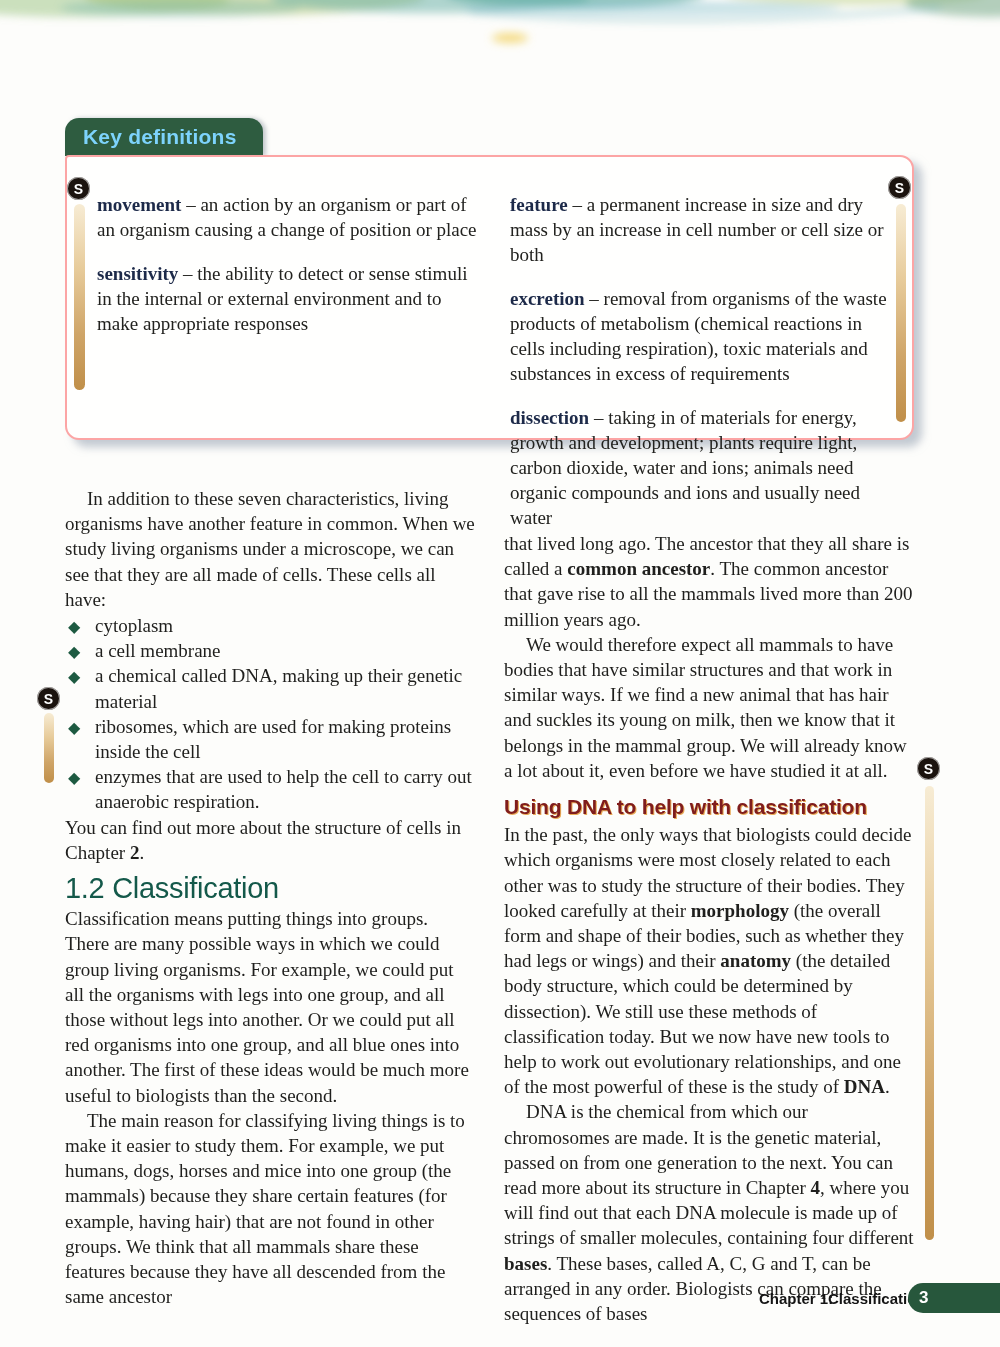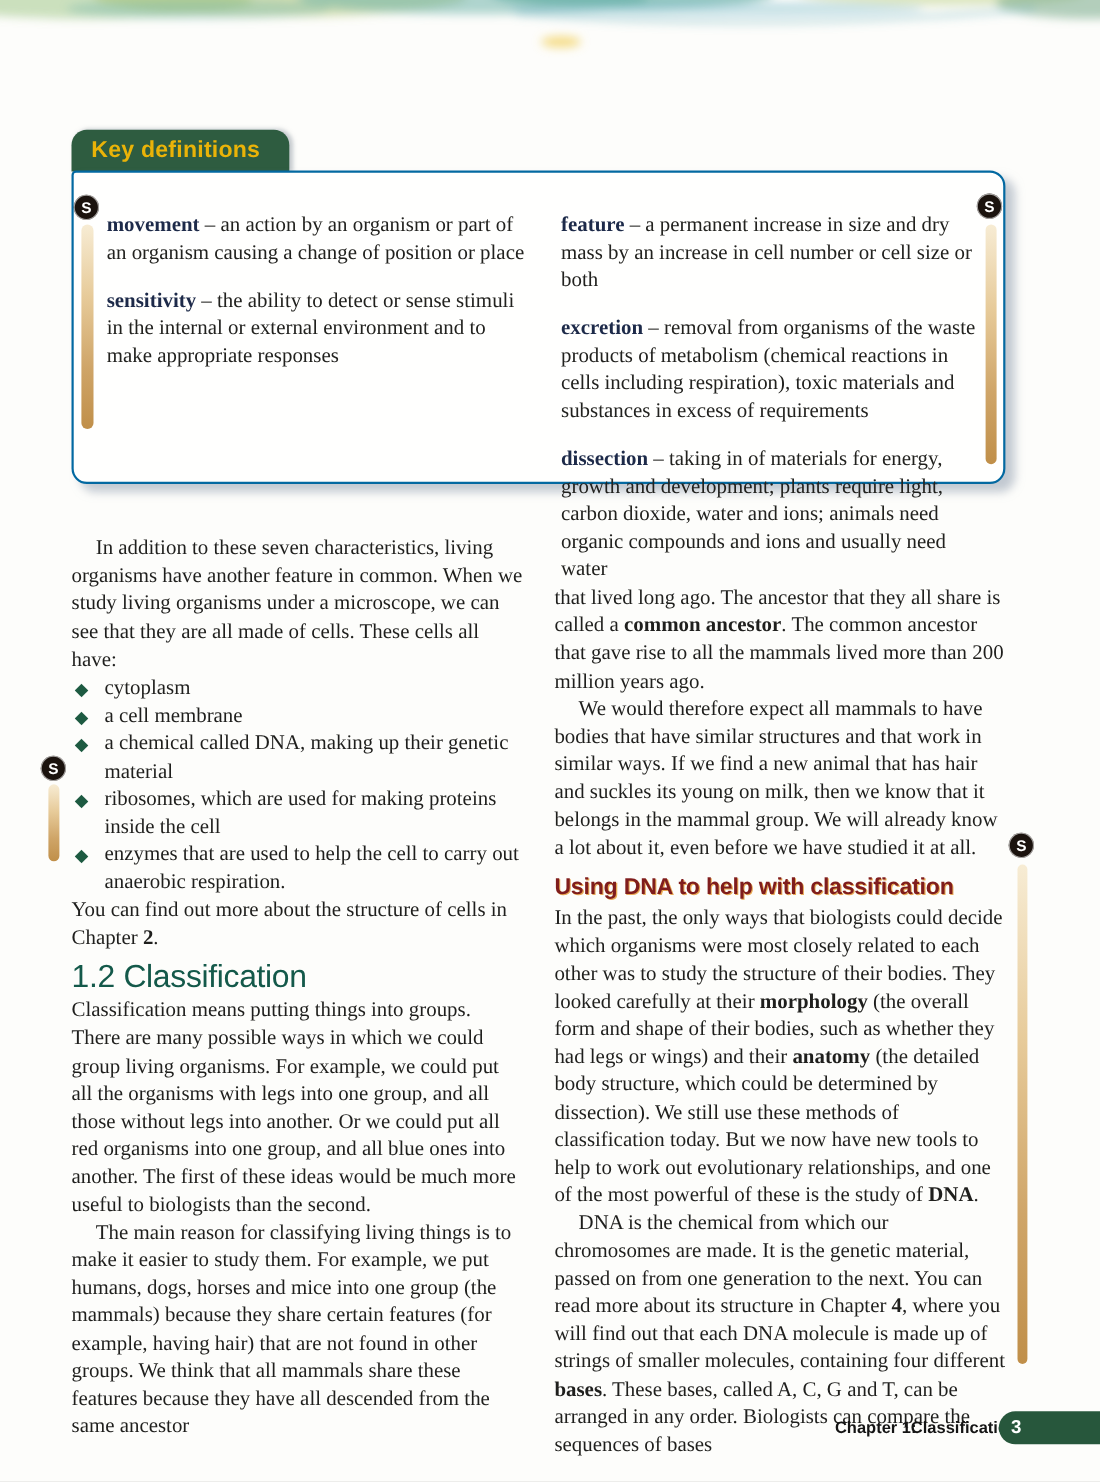--- a/index.html
+++ b/index.html
@@ -10,29 +10,29 @@
     font-family:"Liberation Serif", serif; color:#1f1f1d;
   }
 
   
   .watercolor { position:absolute; left:0; top:0; width:1000px; height:60px; }
   .watercolor svg { display:block; }
 
   
   .kd-tab {
     position:absolute; left:65px; top:118px; height:38px;
-    background:#2e5c40; color:#eab308;
+    background:#2e5c40; color:#7dd3fc;
     border-radius:14px 14px 0 0;
     font-family:"Liberation Sans", sans-serif; font-weight:bold; font-size:21px;
     padding:7px 26px 0 18px; letter-spacing:0.2px;
     box-shadow:3px 0 4px rgba(140,150,160,0.5);
   }
   .kd-box {
     position:absolute; left:65px; top:155px; width:849px; height:285px;
-    background:#fffffe; border:2px solid #0369a1;
+    background:#fffffe; border:2px solid #fca5a5;
     border-radius:4px 14px 14px 14px;
     box-shadow:8px 7px 9px rgba(145,158,175,0.55);
   }
   .kd-col { position:absolute; top:16px; font-size:19px; line-height:25px; color:#22221f; }
   .kd-col.left  { left:30px;  width:382px; }
   .kd-col.right { left:443px; width:386px; }
   .kd-col b { color:#1d2a49; }
 
   
   .s-badge {

